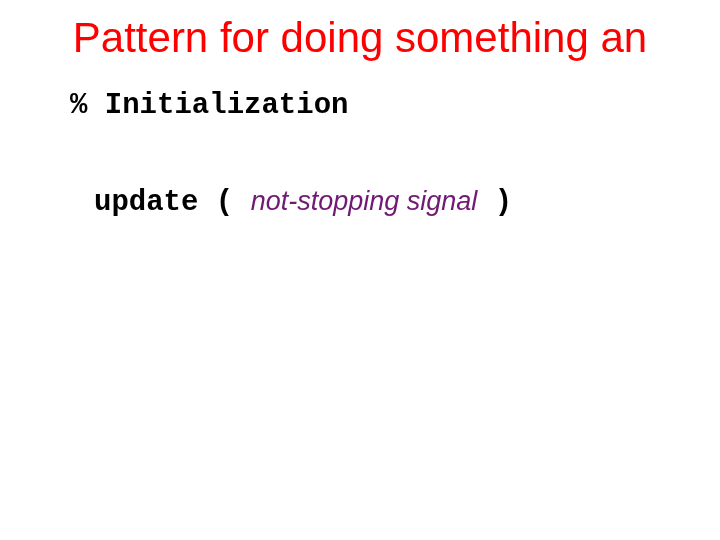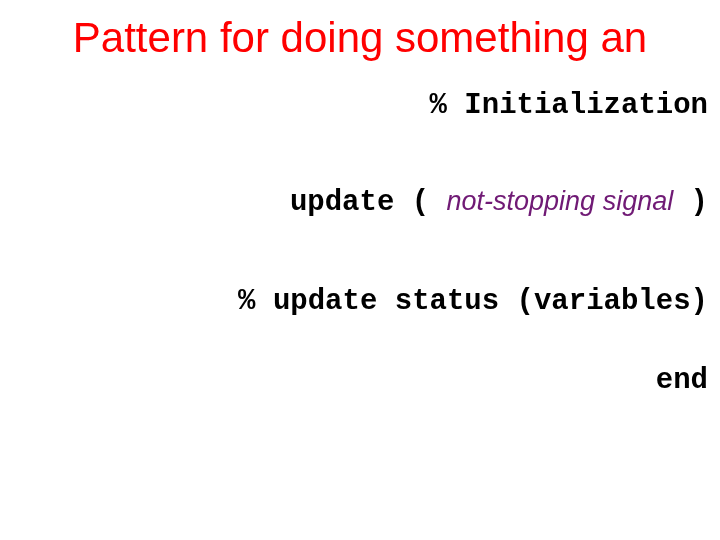--- a/index.html
+++ b/index.html
@@ -18,22 +18,21 @@
   }
   .title {
     font-family: "Comic Sans MS", "Comic Sans", cursive, sans-serif;
     color: #ff0000;
     font-size: 42px;
     line-height: 1.12;
     text-align: center;
     padding: 14px 30px 0 30px;
   }
   .body {
-    padding: 28px 12px 0 70px;
-    text-align: right;
+    padding: 28px 23px 0 70px;
   }
   .mono {
     font-family: "Courier New", Courier, monospace;
     font-weight: bold;
     font-size: 29px;
     color: #000000;
   }
   .cond-italic {
     font-family: Arial, Helvetica, sans-serif;
     font-style: italic;
@@ -64,21 +63,19 @@
 
     <div class="line">
       <span class="mono">update</span><span class="mono"> ( </span><span class="cond-italic">not-stopping signal</span><span class="mono"> )</span>
     </div>
 
     <div class="gap-sm"></div>
 
 
     <div class="gap-md"></div>
 
-    <div class="line mono indent1">% update status (variables)</div>
 
     <div class="gap-lg"></div>
 
-    <div class="line mono">end</div>
 
   </div>
 
 </div>
 
 </body></html>

